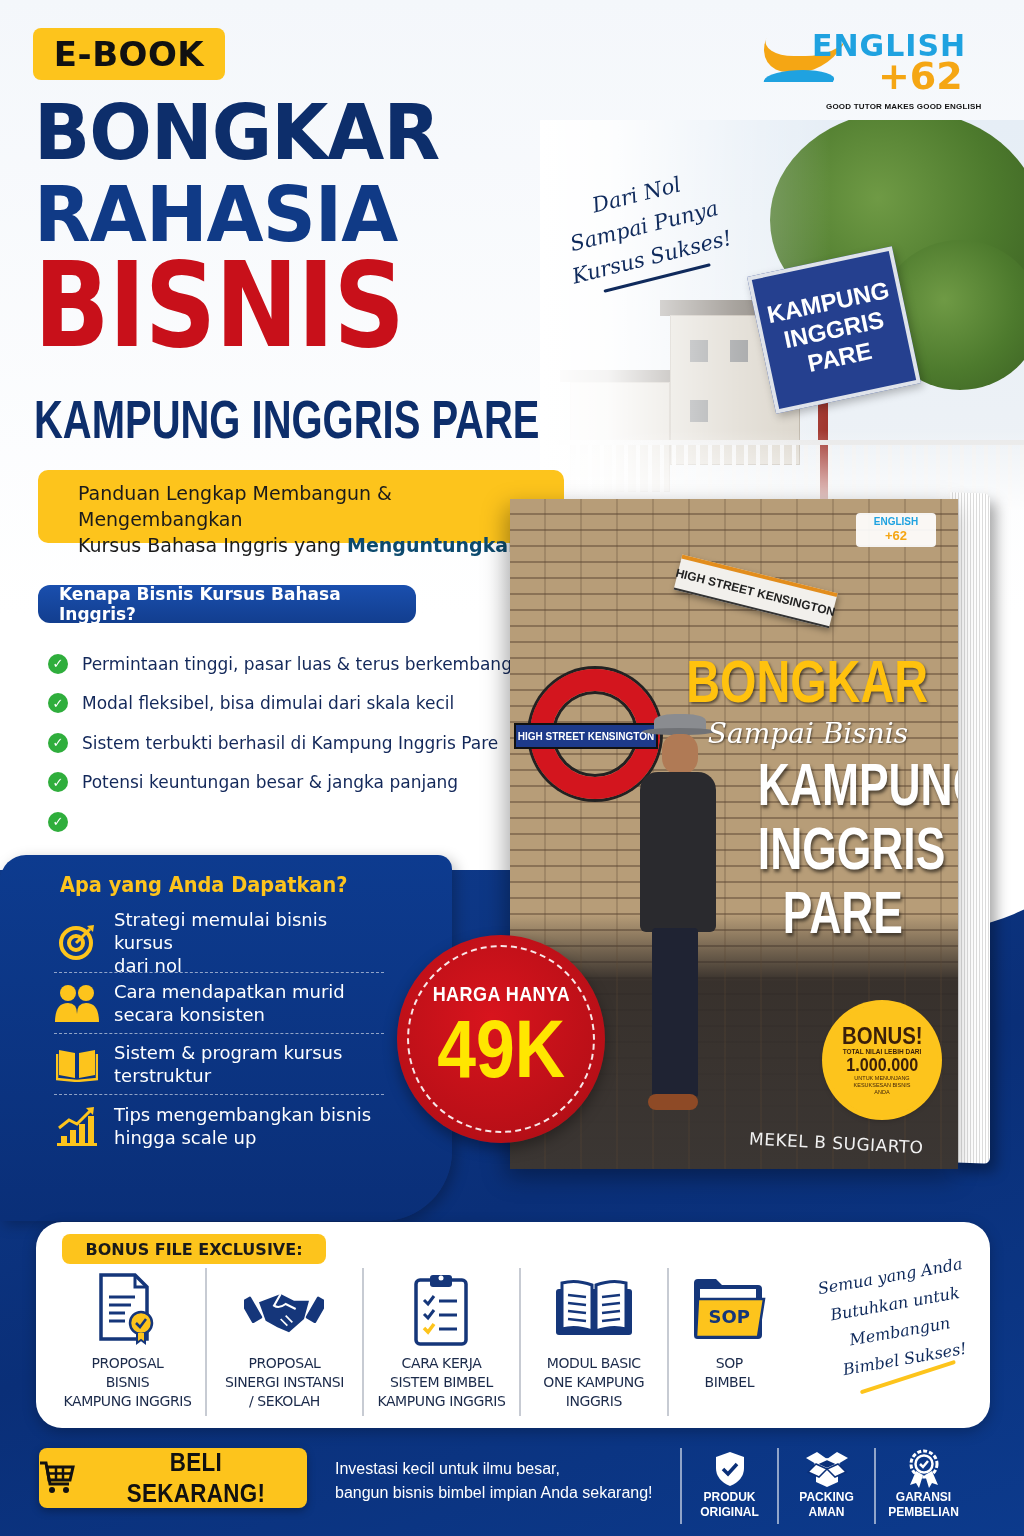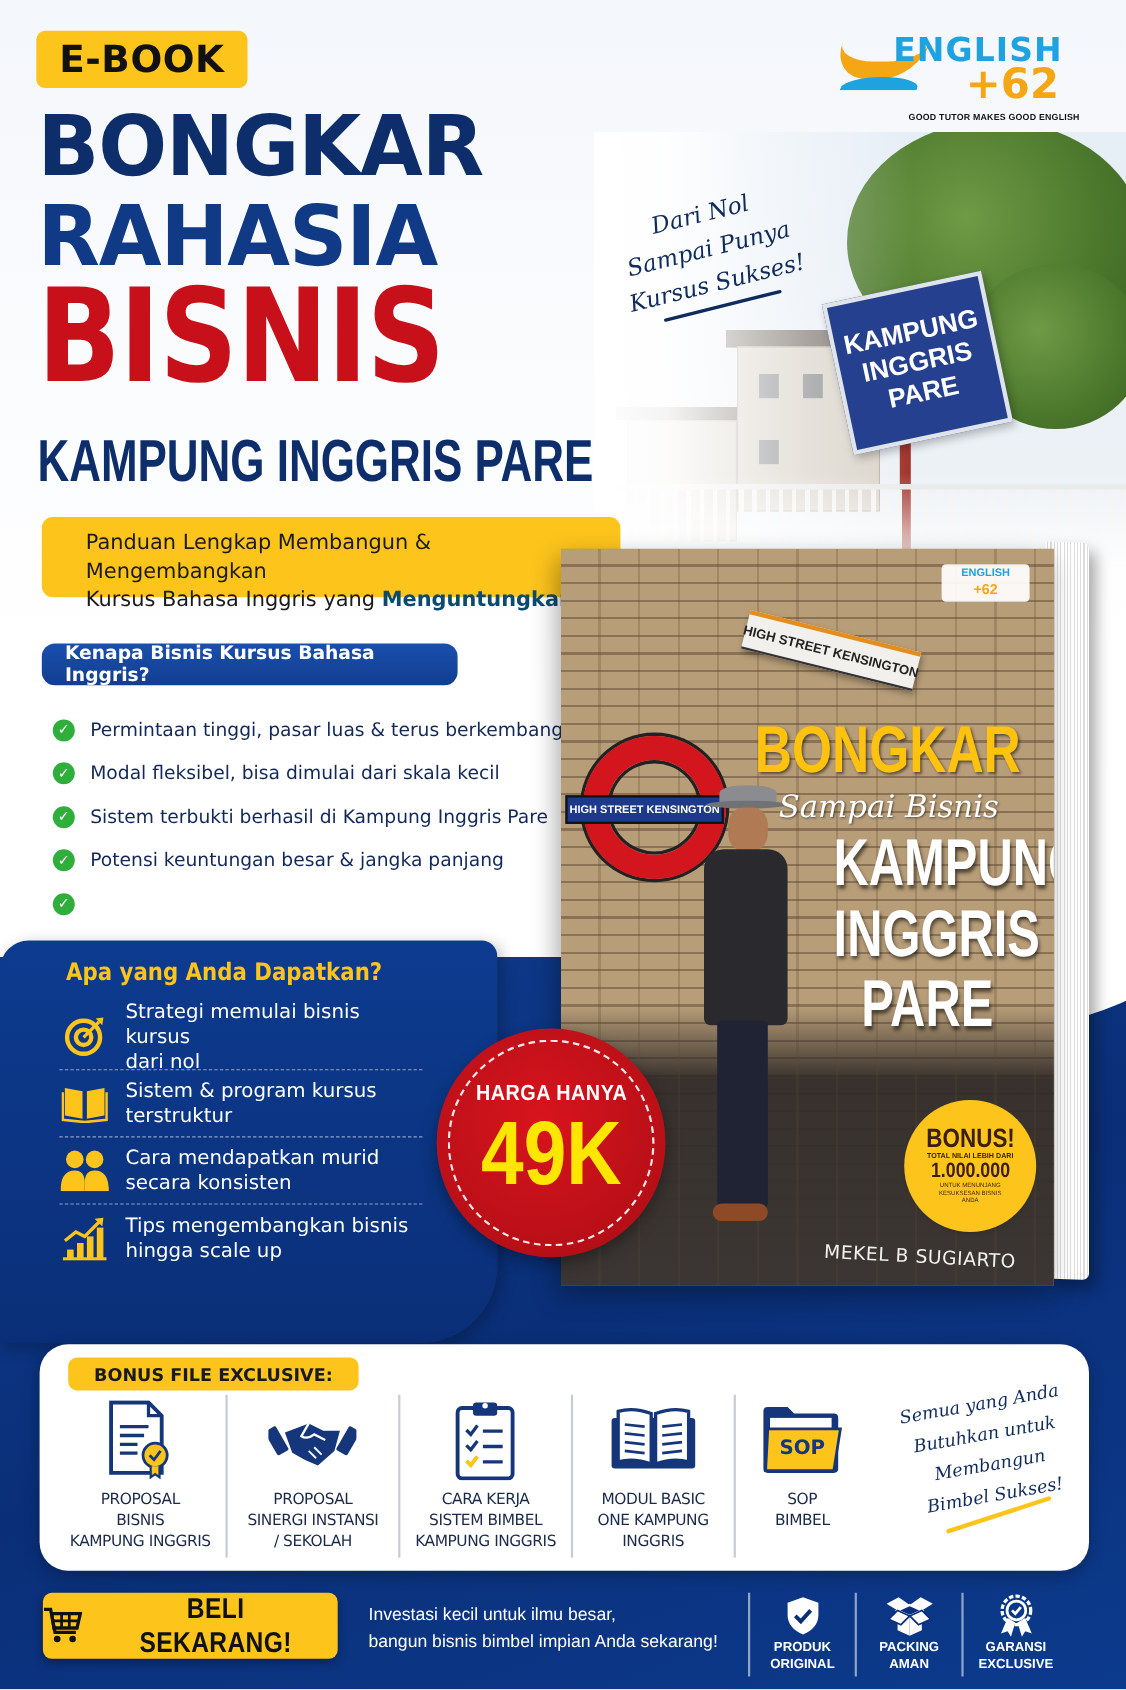--- a/index.html
+++ b/index.html
@@ -428,38 +428,38 @@
           <circle cx="19" cy="21" r="15" fill="none" stroke="#fdc41c" stroke-width="4"></circle>
           <circle cx="19" cy="21" r="7" fill="none" stroke="#fdc41c" stroke-width="4"></circle>
           <line x1="19" y1="21" x2="33" y2="7" stroke="#fdc41c" stroke-width="3"></line>
           <polygon points="30,4 37,3 36,10" fill="#fdc41c"></polygon>
         </svg>
     </span>
     <span class="get-text"><span>Strategi memulai bisnis kursus</span><br><span>dari nol</span></span>
   </li>
   <li>
     <span class="get-icon">
-      <svg width="42" height="36" viewBox="0 0 42 36">
-          <path d="M3 4 L19 7 L19 32 L3 29 Z" fill="#fdc41c"></path>
-          <path d="M39 4 L23 7 L23 32 L39 29 Z" fill="#fdc41c"></path>
-          <path d="M1 8 L1 33 L21 35 L41 33 L41 8" fill="none" stroke="#fdc41c" stroke-width="2.5"></path>
-        </svg>
-    </span>
-    <span class="get-text"><span>Sistem &amp; program kursus</span><br><span>terstruktur</span></span>
-  </li>
-  <li>
-    <span class="get-icon">
       <svg width="44" height="38" viewBox="0 0 44 38">
           <circle cx="13" cy="9" r="8" fill="#fdc41c"></circle>
           <circle cx="31" cy="9" r="8" fill="#fdc41c"></circle>
           <path d="M0 38 Q0 19 13 19 Q22 19 22 30 L22 38 Z" fill="#fdc41c"></path>
           <path d="M22 38 L22 30 Q22 19 31 19 Q44 19 44 38 Z" fill="#fdc41c"></path>
         </svg>
     </span>
     <span class="get-text"><span>Cara mendapatkan murid</span><br><span>secara konsisten</span></span>
+  </li>
+  <li>
+    <span class="get-icon">
+      <svg width="42" height="36" viewBox="0 0 42 36">
+          <path d="M3 4 L19 7 L19 32 L3 29 Z" fill="#fdc41c"></path>
+          <path d="M39 4 L23 7 L23 32 L39 29 Z" fill="#fdc41c"></path>
+          <path d="M1 8 L1 33 L21 35 L41 33 L41 8" fill="none" stroke="#fdc41c" stroke-width="2.5"></path>
+        </svg>
+    </span>
+    <span class="get-text"><span>Sistem &amp; program kursus</span><br><span>terstruktur</span></span>
   </li>
   <li>
     <span class="get-icon">
       <svg width="40" height="40" viewBox="0 0 40 40">
           <g fill="#fdc41c">
             <rect x="4" y="30" width="6" height="8"></rect>
             <rect x="13" y="24" width="6" height="14"></rect>
             <rect x="22" y="18" width="6" height="20"></rect>
             <rect x="31" y="10" width="6" height="28"></rect>
             <rect x="0" y="37" width="40" height="3"></rect>
@@ -673,16 +673,16 @@
       <svg width="34" height="40" viewBox="0 0 34 40">
           <path d="M9 22 L3 36 L9 34 L12 39 L16 26" fill="#fff"></path>
           <path d="M25 22 L31 36 L25 34 L22 39 L18 26" fill="#fff"></path>
           <circle cx="17" cy="15" r="13" fill="none" stroke="#fff" stroke-width="3" stroke-dasharray="4 2"></circle>
           <circle cx="17" cy="15" r="8.5" fill="none" stroke="#fff" stroke-width="2.5"></circle>
           <polyline points="13,15 16,18 21,12" fill="none" stroke="#fff" stroke-width="2.5"></polyline>
         </svg>
     </span>
     <div class="trust-label">
         <div>GARANSI</div>
-        <div>EXCLUSIVE</div>
+        <div>PEMBELIAN</div>
       </div>
   </div>
 </div>
 
 </body></html>

